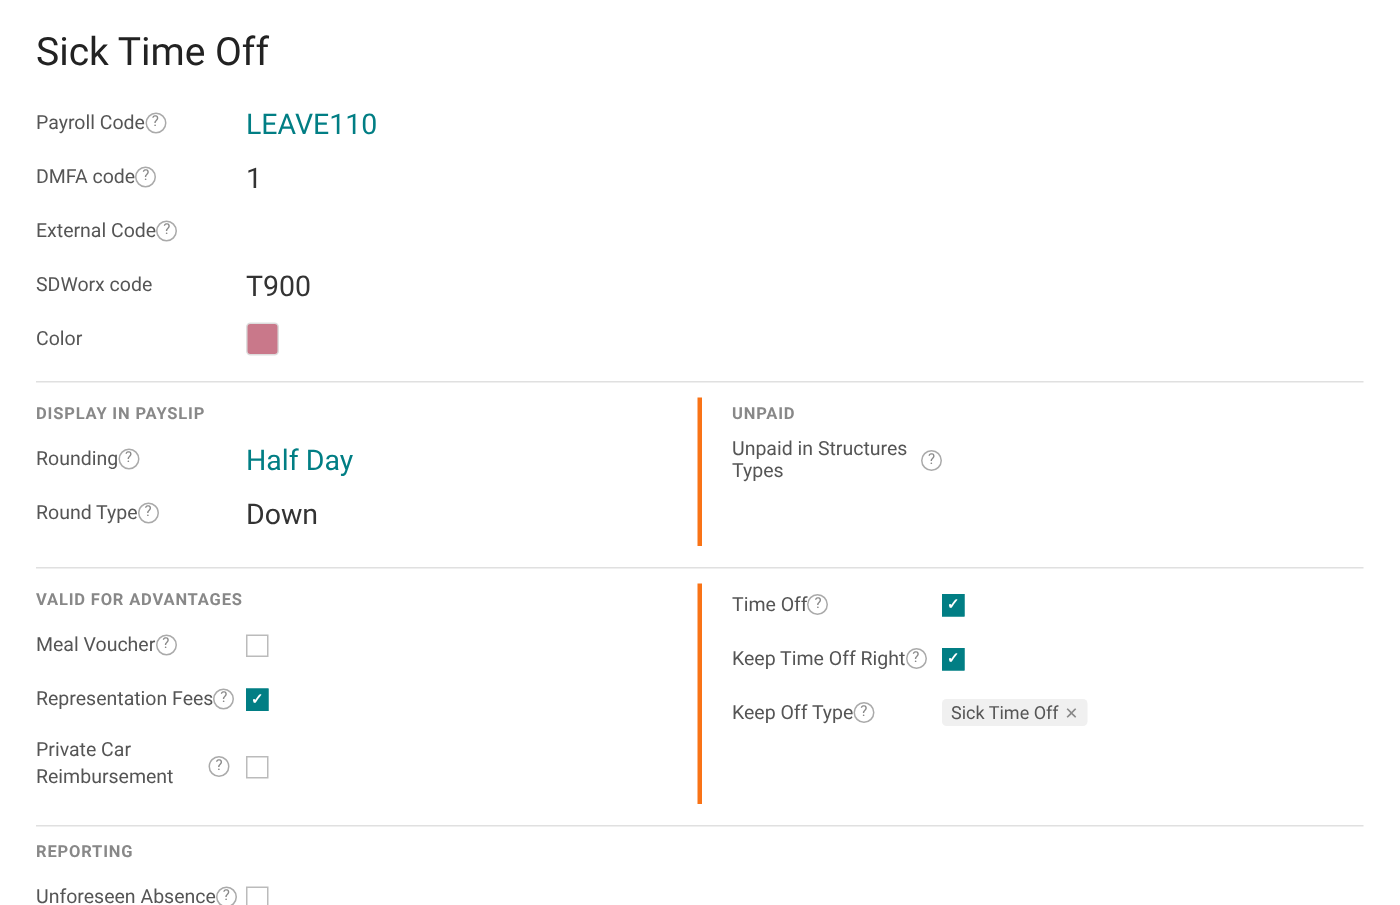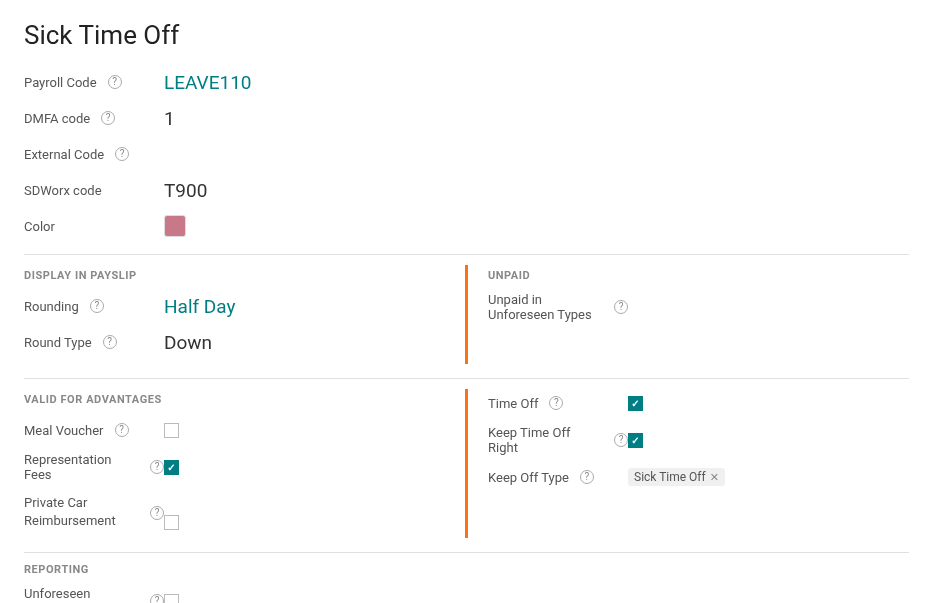--- a/index.html
+++ b/index.html
@@ -21,21 +21,21 @@
       align-items: center;
       margin-bottom: 8px;
       min-height: 28px;
     }
     .field-label {
       width: 140px;
       color: #555;
       font-size: 13px;
       display: flex;
       align-items: center;
-      gap: 11px;
+      gap: 0;
       flex-shrink: 0;
     }
     .field-value {
       color: #017e84;
       font-size: 19px;
     }
     .field-value.plain {
       color: #333;
     }
     .help-icon {
@@ -184,21 +184,21 @@
         <span class="help-icon">?</span>
       </div>
       <div class="field-value plain">Down</div>
     </div>
   </div>
 
   <div class="col-right">
     <div class="section-header">UNPAID</div>
     <div class="field-row">
       <div class="field-label">
-        <span>Unpaid in Unforeseen Types</span>
+        <span>Unpaid in Structures Types</span>
         <span class="help-icon">?</span>
       </div>
     </div>
   </div>
 </div>
 
 <hr class="section-divider">
 
 <div class="two-col">
   <div class="col-left">
@@ -213,21 +213,21 @@
     </div>
 
     <div class="field-row">
       <div class="field-label">
         <span>Representation Fees</span>
         <span class="help-icon">?</span>
       </div>
       <div class="checkbox-custom checked" id="representation-fees-cb"></div>
     </div>
 
-    <div class="field-row" style="align-items: flex-end; padding-top: 4px;">
+    <div class="field-row" style="align-items: center; padding-top: 4px;">
       <div class="field-label" style="line-height: 1.4;">
         <span style="display: inline;">
           <span style="white-space: pre-wrap; display: inline-block; width: 115px; line-height: 1.4;">Private Car
 Reimbursement</span>
         </span>
         <span class="help-icon" style="margin-top: 2px;">?</span>
       </div>
       <div class="checkbox-custom" id="private-car-cb" style="margin-top: 2px;"></div>
     </div>
   </div>

